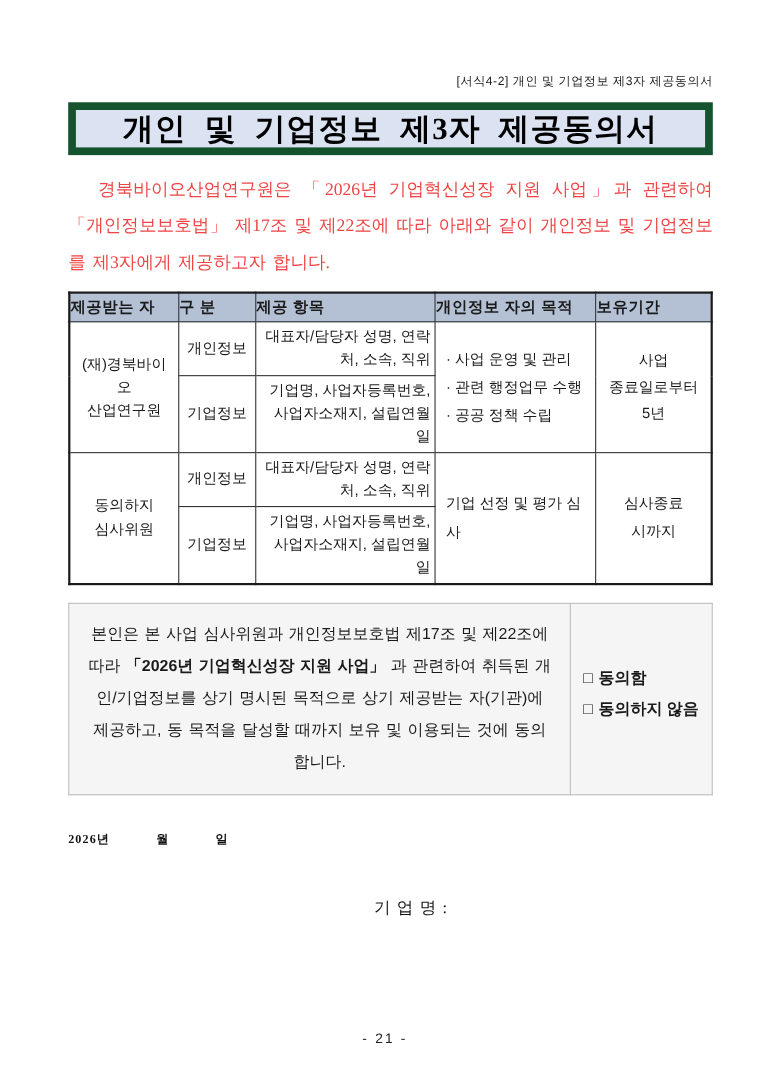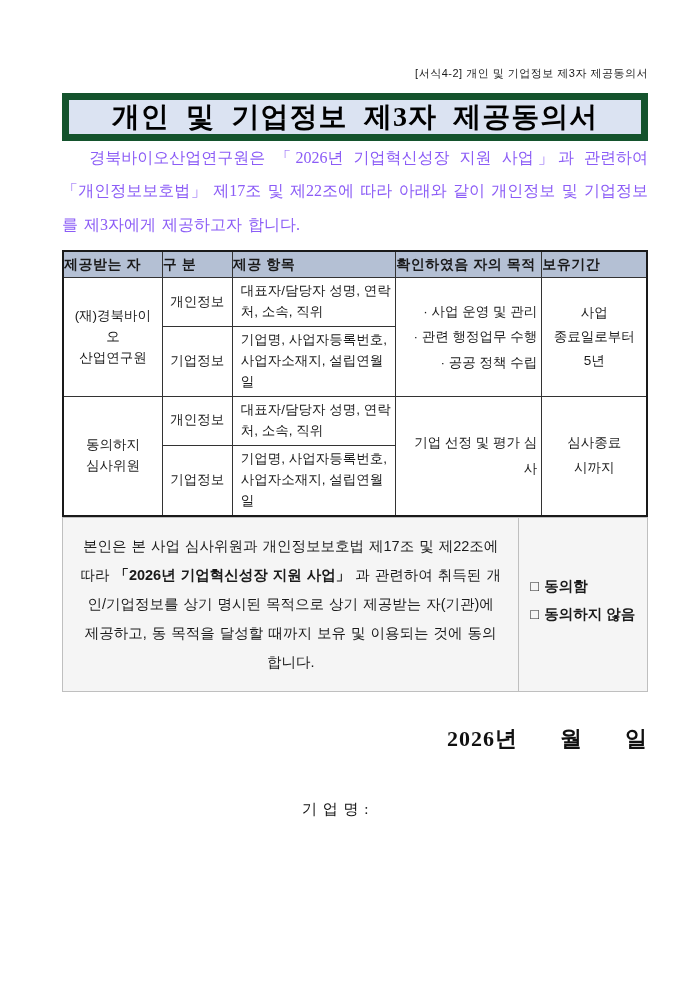--- a/index.html
+++ b/index.html
@@ -19,68 +19,68 @@
     margin-top: 12px; height: 48px;
     background: #dbe3f2; border: 7px solid #14532d;
     display: flex; align-items: center; justify-content: center;
   }
   .title-box h1 {
     font-size: 28px; font-weight: bold; color: #000;
     word-spacing: 0.3em; letter-spacing: 1px;
   }
 
   .intro {
-    font-size: 16px; line-height: 2.08;
-    text-align: justify; text-indent: 1.7em; word-spacing: 2px; color: #8b5cf6;
+    margin-top: 15px; font-size: 16px; line-height: 2.08;
+    text-align: justify; text-indent: 1.7em; word-spacing: 2px; color: #ef4444;
   }
 
   table.info-table {
     margin-top: 9px; width: 100%; border-collapse: collapse;
     border: 2px solid #1a1a1a;
     font-family: "Liberation Sans", sans-serif; font-size: 13.5px; color: #1a1a1a;
   }
   table.info-table th, table.info-table td { border: 1px solid #333; }
   table.info-table th {
     background: #b4c0d4; font-size: 14px; font-weight: bold;
     height: 27px; text-align: left; letter-spacing: 0.5px;
   }
   table.info-table td { height: 47px; padding: 3px 4px; text-align: center; line-height: 1.55; }
-  table.info-table td.items { text-align: left; padding-left: 8px; }
-  table.info-table td.purpose { text-align: right; padding-left: 9px; line-height: 1.9; }
+  table.info-table td.items { text-align: right; padding-left: 8px; }
+  table.info-table td.purpose { text-align: left; padding-left: 9px; line-height: 1.9; }
   table.info-table td.retention { line-height: 1.8; }
 
   table.consent-table {
-    width: 100%; border-collapse: collapse;
+    margin-top: 16px; width: 100%; border-collapse: collapse;
     background: #f5f5f5; border: 1px solid #bfbfbf;
     font-family: "Liberation Sans", sans-serif; font-size: 14.5px; color: #1a1a1a;
   }
   table.consent-table td { border: 1px solid #bfbfbf; vertical-align: middle; }
   td.statement {
     width: 78%; padding: 14px 16px; text-align: center; line-height: 2.0; word-spacing: 1px;
   }
   td.statement .bold { font-weight: bold; }
   td.consent-options { padding: 0 6px 8px 11px; }
   tr.consent-row-1 { height: 120px; }
   tr.consent-row-2 { height: 112px; }
   .option {
     font-weight: bold; line-height: 1.95;
     padding-left: 1.45em; text-indent: -1.45em;
   }
   .option .box { font-weight: normal; margin-right: 0.35em; }
 
   .date-line {
-    margin-top: 32px; text-align: right;
-    font-weight: bold; font-size: 22px; letter-spacing: 1px;
+    margin-top: 32px; text-align: left;
+    font-weight: bold; font-size: 11px; letter-spacing: 1px;
   }
   .date-line span { display: inline-block; }
   .date-line .gap { width: 42px; }
 
   .signature-block { margin-top: 46px; margin-left: 240px; width: 348px; font-size: 15px; }
   .sig-row { display: flex; justify-content: space-between; margin-bottom: 15px; }
-  .sig-label { letter-spacing: 1px; }
+  .sig-label { letter-spacing: 1px; margin-left: 38px; }
   .sig-suffix { letter-spacing: 1px; }
 
   .page-number {
     position: absolute; left: 0; right: 0; bottom: 38px;
     text-align: center; font-family: "Liberation Sans", sans-serif;
     font-size: 12.5px; letter-spacing: 2px; color: #222;
   }
 </style>
 </head>
 <body>
@@ -102,21 +102,21 @@
           <col style="width:12%">
           <col style="width:28%">
           <col style="width:25%">
           <col style="width:18%">
       </colgroup>
       <thead>
         <tr>
           <th>제공받는 자</th>
           <th>구 분</th>
           <th>제공 항목</th>
-          <th>확인하였음 자의 목적</th>
+          <th>개인정보 자의 목적</th>
           <th>보유기간</th>
         </tr>
       </thead>
       <tbody>
         <tr>
           <td rowspan="2">
             <div>(재)경북바이오</div>
             <div>산업연구원</div>
           </td>
           <td>개인정보</td>
@@ -183,13 +183,14 @@
     <div class="signature-block">
       <div class="sig-row">
         <span class="sig-label">기 업 명 :</span>
         <span class="sig-suffix"></span>
       </div>
 
     </div>
 
   </div>
 
+  <div class="page-number">- 21 -</div>
 </div>
 
 </body></html>

